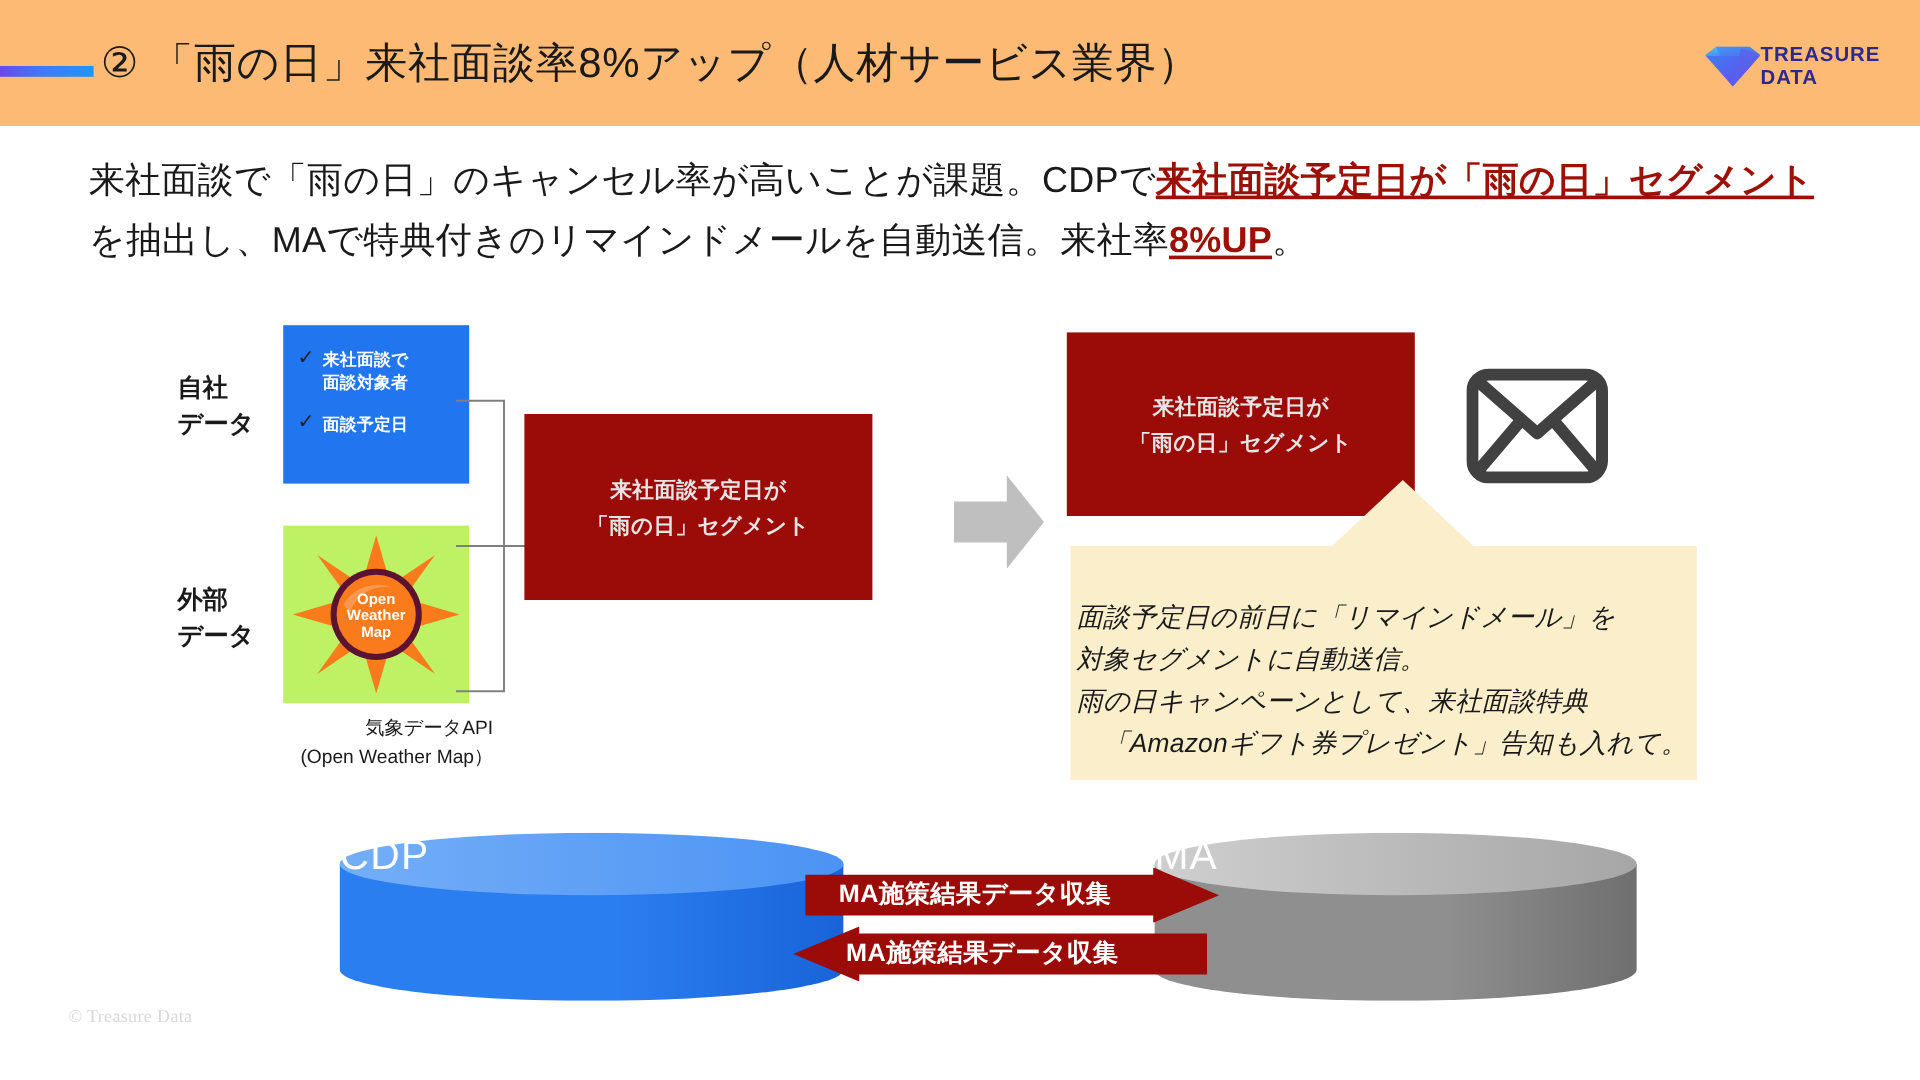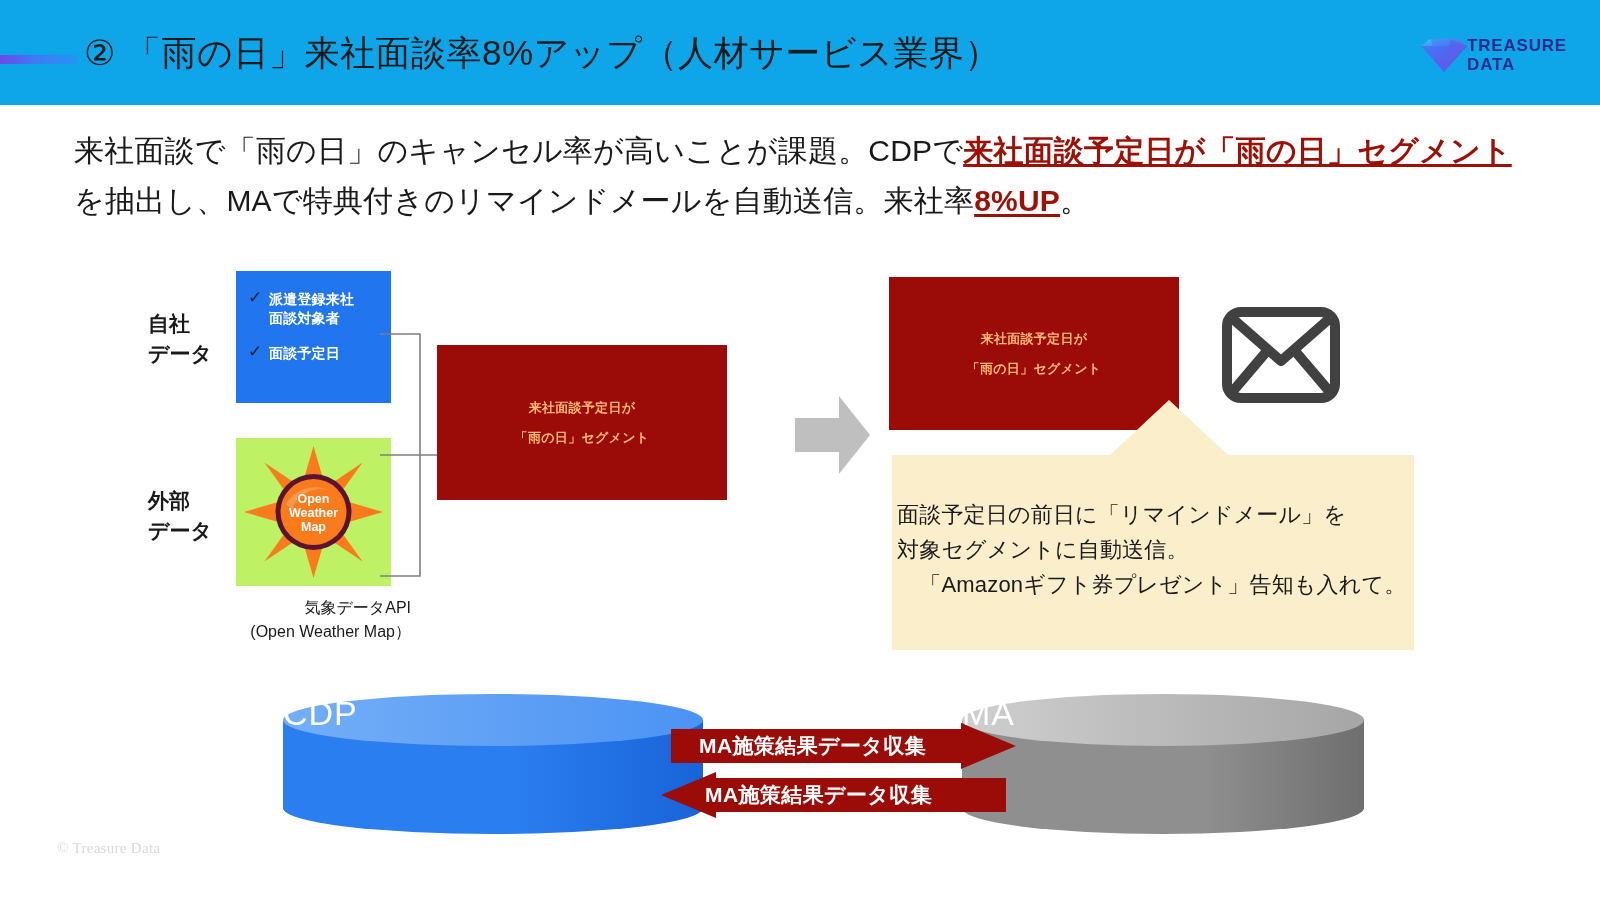--- a/index.html
+++ b/index.html
@@ -13,21 +13,21 @@
     font-family: "Liberation Sans", "DejaVu Sans", sans-serif;
     overflow: hidden;
     position: relative;
   }
 
   
   #header {
     position: absolute;
     left: 0; top: 0;
     width: 1600px; height: 105px;
-    background: #0ea5e9;
+    background: #fdba74;
   }
   #header-accent {
     position: absolute;
     left: 0; top: 55px;
     width: 78px; height: 9px;
     background: linear-gradient(90deg, #6b49e8 0%, #3f7bf5 45%, #2196f3 100%);
   }
   #header-title {
     position: absolute;
     left: 84px; top: 25px;
@@ -136,23 +136,23 @@
   #box-segment {
     position: absolute;
     left: 437px; top: 345px;
     width: 290px; height: 155px;
     background: #9b0b08;
     display: flex;
     align-items: center;
     justify-content: center;
   }
   .seg-txt {
-    font-size: 13px;
-    font-weight: bold;
-    color: #fdba74;
+    font-size: 18px;
+    font-weight: bold;
+    color: #e5e5e5;
     text-align: center;
     line-height: 30px;
     letter-spacing: 0.3px;
   }
 
   #gray-arrow { position: absolute; left: 795px; top: 396px; width: 75px; height: 78px; }
 
   #box-segment2 {
     position: absolute;
     left: 889px; top: 277px;
@@ -180,20 +180,21 @@
     border-bottom: 56px solid #faeecb;
   }
   #callout-text {
     position: absolute;
     left: 897px; top: 497px;
     width: 520px;
     font-size: 22px;
     line-height: 35px;
     color: #1a1a1a;
     letter-spacing: 0.2px;
+    font-style: italic;
   }
 
   
   .cyl { position: absolute; }
   #cyl-cdp { left: 283px; top: 694px; width: 420px; height: 140px; }
   #cyl-ma  { left: 962px; top: 694px; width: 402px; height: 140px; }
   .cyl-label {
     position: absolute;
     width: 100%;
     text-align: left;
@@ -264,21 +265,21 @@
 
 <div class="lbl" id="label-own">
   <div>自社</div>
   <div>データ</div>
 </div>
 
 <div id="box-own">
   <div class="chk-row">
     <span class="chk">✓</span>
     <span class="chk-txt">
-      <span>派遣登録来社</span><br>
+      <span>来社面談で</span><br>
       <span>面談対象者</span>
     </span>
   </div>
   <div class="chk-row">
     <span class="chk">✓</span>
     <span class="chk-txt">面談予定日</span>
   </div>
 </div>
 
 <div class="lbl" id="label-ext">
@@ -338,20 +339,21 @@
   <rect x="5" y="5" width="108" height="86" rx="14" ry="14" fill="none" stroke="#414141" stroke-width="10"></rect>
   <path d="M11 12 L59 54 L107 12" fill="none" stroke="#414141" stroke-width="10" stroke-linecap="round" stroke-linejoin="round"></path>
   <path d="M11 84 L45 44 M107 84 L73 44" fill="none" stroke="#414141" stroke-width="10" stroke-linecap="round"></path>
 </svg>
 
 <div id="callout-tail"></div>
 <div id="callout"></div>
 <div id="callout-text">
   <div>面談予定日の前日に「リマインドメール」を</div>
   <div>対象セグメントに自動送信。</div>
+  <div>雨の日キャンペーンとして、来社面談特典</div>
   <div>　「Amazonギフト券プレゼント」告知も入れて。</div>
 </div>
 
 <svg class="cyl" id="cyl-cdp" viewBox="0 0 420 140">
   <defs>
     <linearGradient id="cdpBody" x1="0" y1="0" x2="1" y2="0">
       <stop offset="0%" stop-color="#2b7ef0"></stop>
       <stop offset="55%" stop-color="#2b7ef0"></stop>
       <stop offset="100%" stop-color="#1863d8"></stop>
     </linearGradient>

